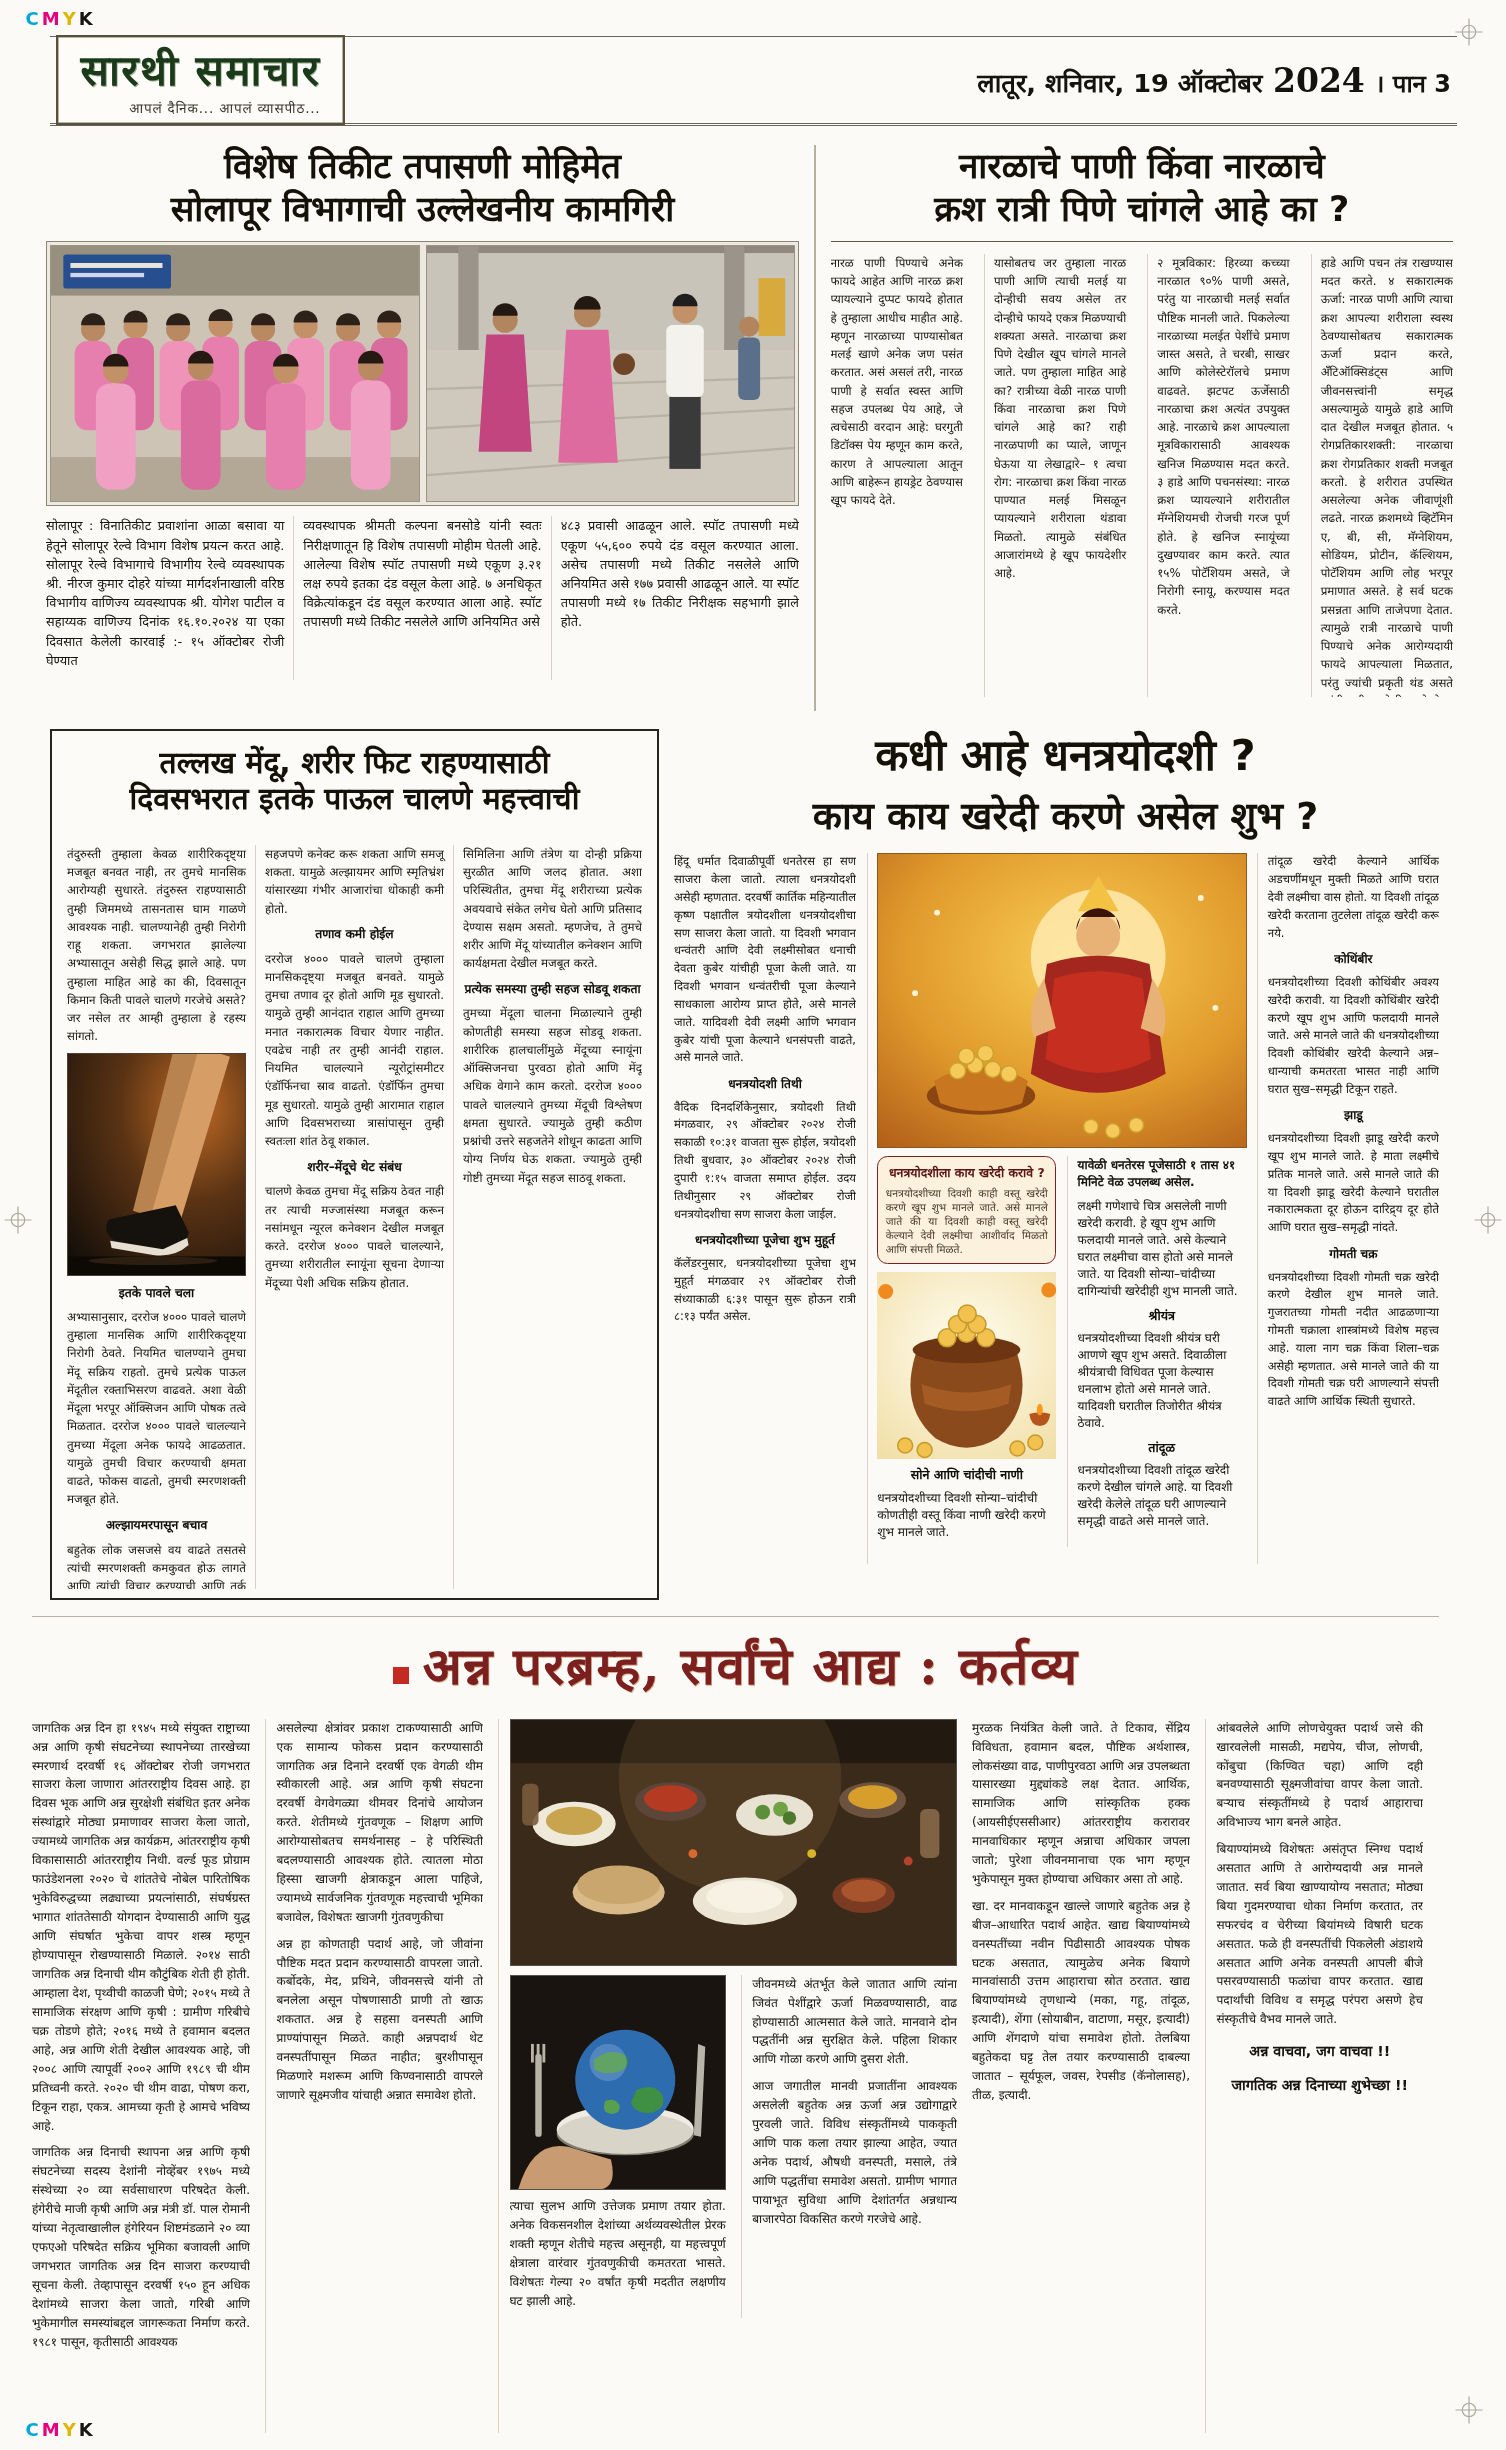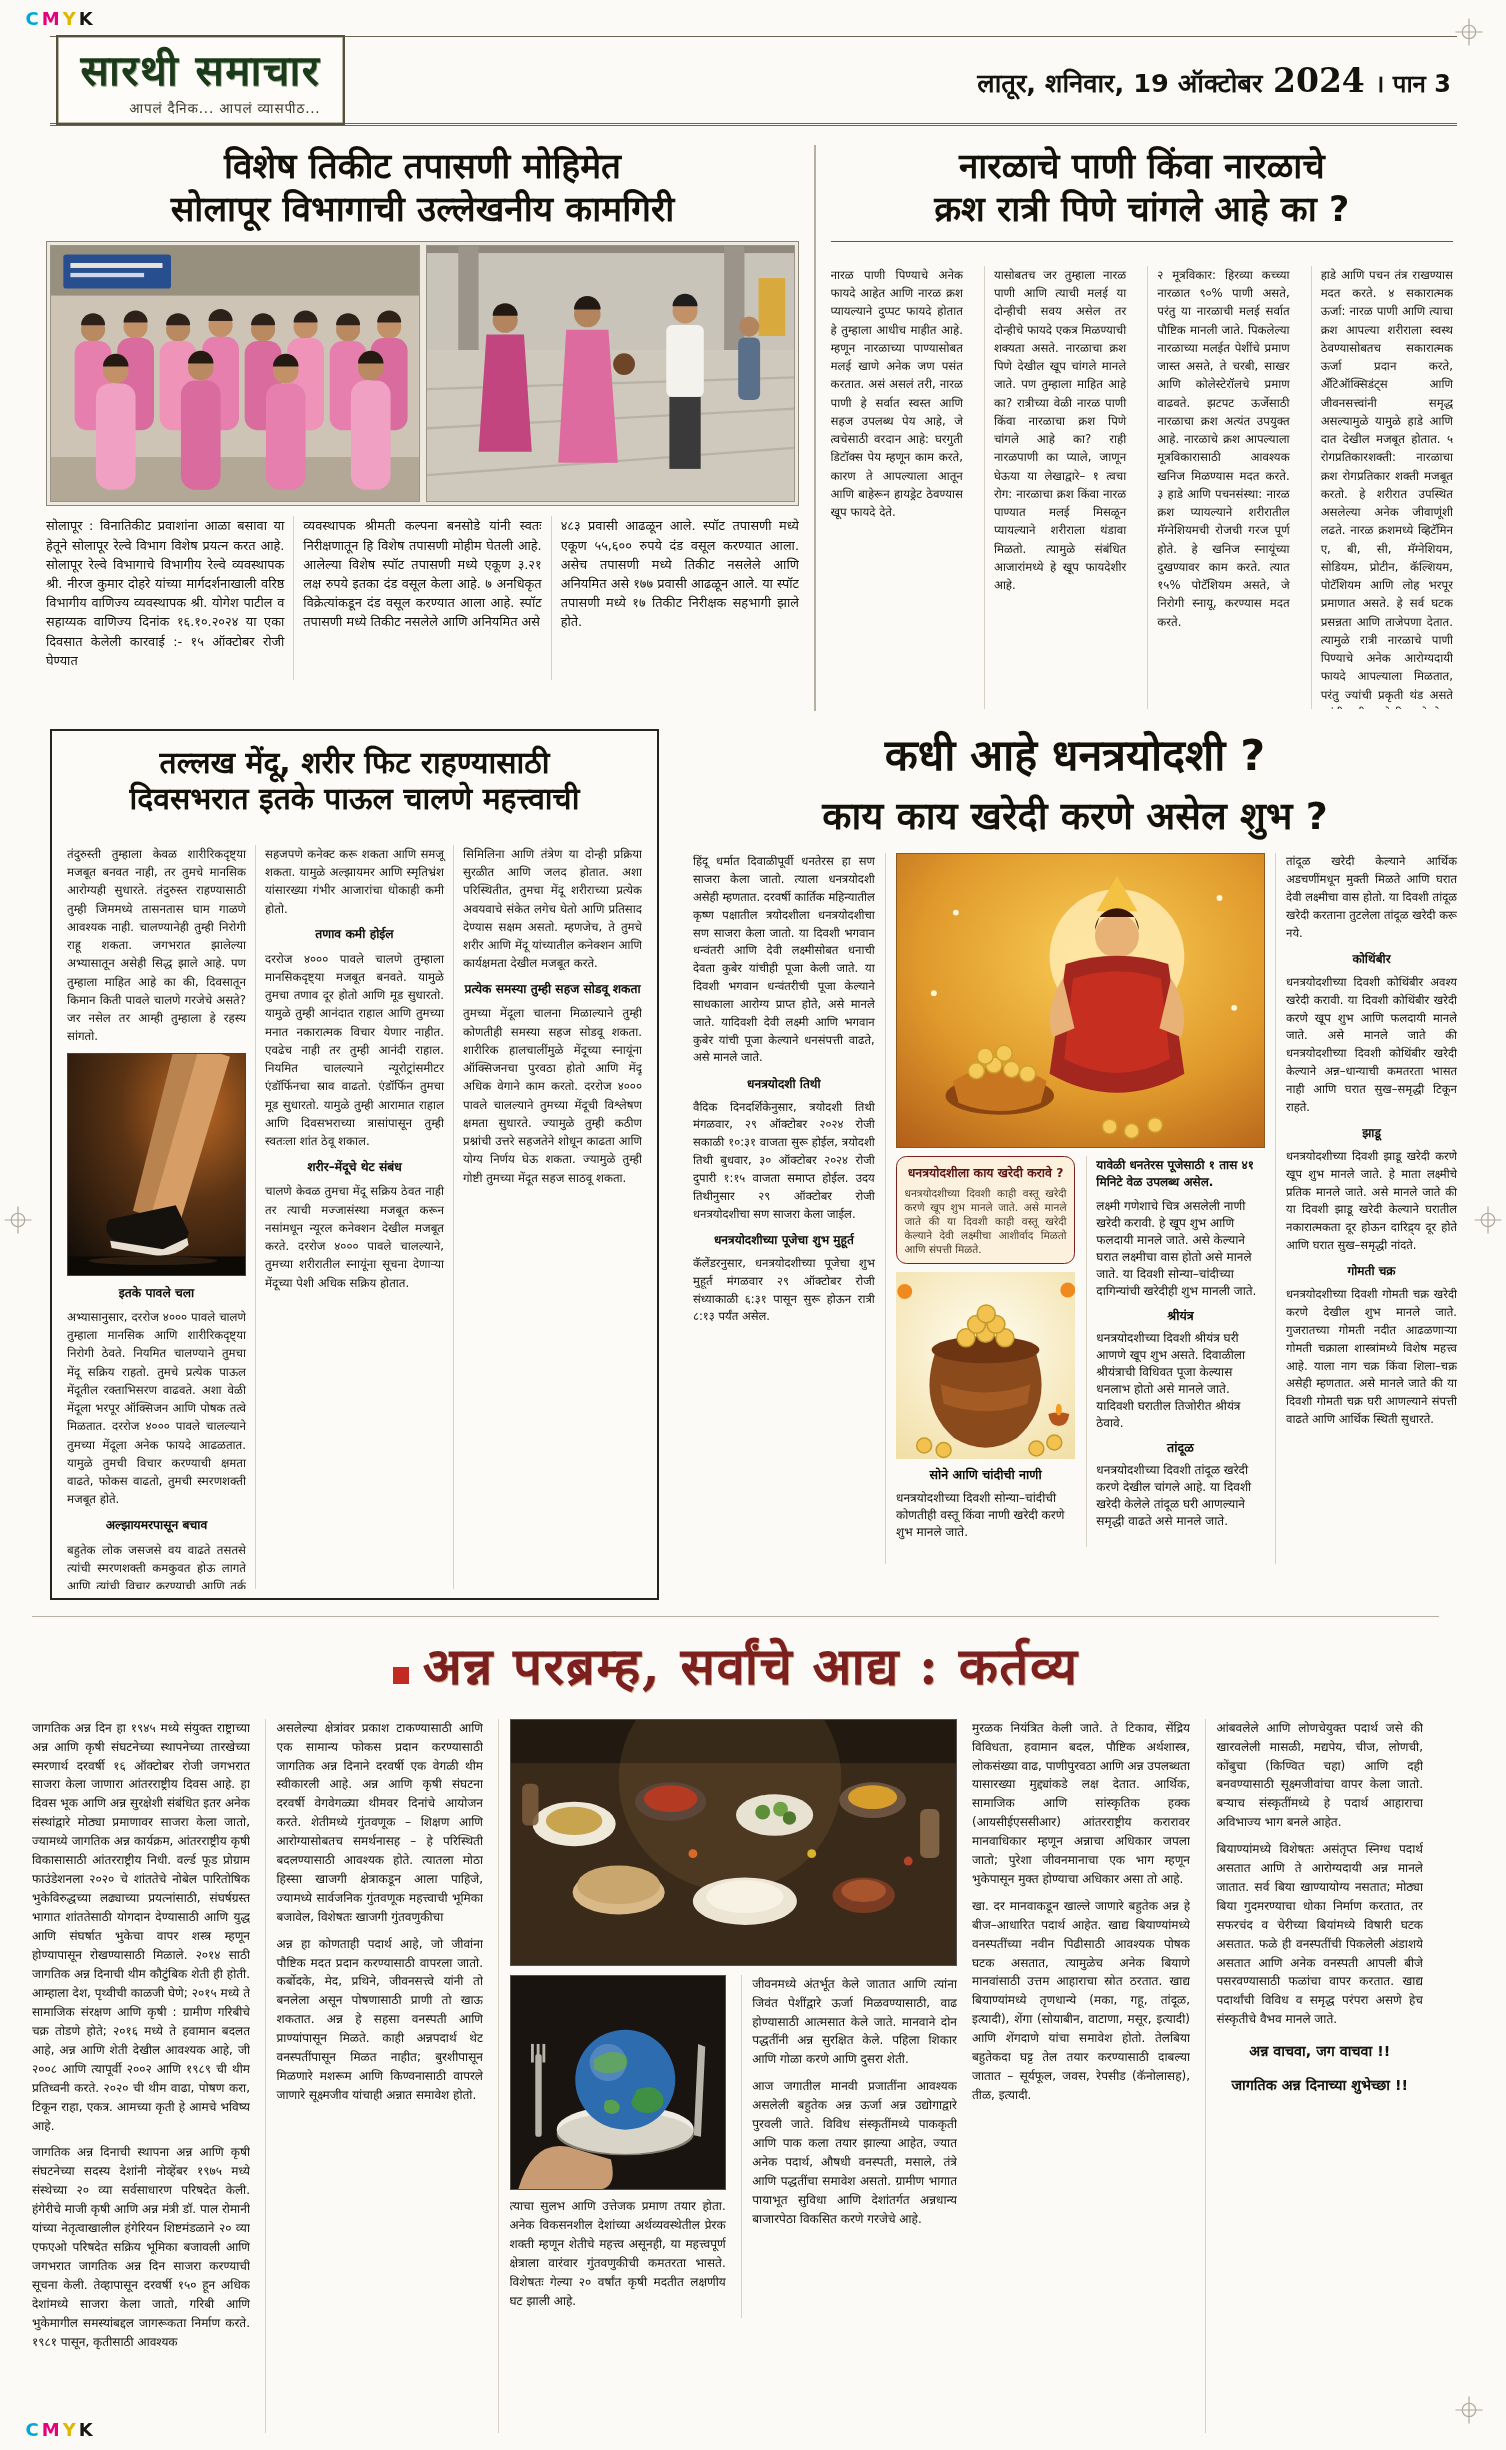--- a/index.html
+++ b/index.html
@@ -54,24 +54,24 @@
   
   .row1 { position:absolute; left:46px; top:145px; width:1407px; height:566px; display:flex; }
   .art-ticket { width:768px; padding-right:15px; overflow:hidden; }
   .vrule { width:1.5px; background:#b7b1a2; }
   .art-coconut { flex:1; padding-left:15px; overflow:hidden; }
   .hl-ticket { font-size:35px; }
   .ticket-photos { display:flex; gap:6px; height:265px; margin:10.5px 0 10.5px; border:0.8px solid #8c8678; padding:3px; background:#eee9df; }
   .ticket-photos figure { flex:1; border:0.8px solid #9a9488; }
   .art-ticket .cols { height:164px; font-size:12.8px; line-height:1.5; }
   .hl-coconut { font-size:35px; border-bottom:1.5px solid #5f594b; padding-bottom:10.5px; }
-  .art-coconut .cols { height:443px; margin-top:24px; font-size:11.7px; line-height:1.56;gap:12px; }
+  .art-coconut .cols { height:443px; margin-top:12px; font-size:11.7px; line-height:1.56;gap:12px; }
 
   
-  .row2 { position:absolute; left:50px; top:729px; width:1407px; height:871px; display:flex; gap:34px; }
+  .row2 { position:absolute; left:50px; top:729px; width:1407px; height:871px; display:flex; gap:15px; }
   .art-walking { width:609px; border:2.3px solid #26241e; padding:13.6px 15px; overflow:hidden; background:#fcfbf7; }
   .hl-walk { font-size:30px; }
   .art-walking .cols { height:744px; margin-top:27px; font-size:11.7px; line-height:1.56; }
   .feet-fig { height:223px; margin:4.5px 0 7.5px; border:0.8px solid #4a4138; }
   .art-dhan { flex:1; overflow:hidden; }
   .hl-dhan1 { font-size:43px; } .hl-dhan2 { font-size:38px; margin-top:12px; }
   .dhan-grid { display:flex; gap:10.5px; margin-top:13.6px; height:711px; }
   .dcol { overflow:hidden; font-size:11.5px; line-height:1.55; text-align:justify; }
   .dcol + .dcol, .dmid { border-left:0.8px solid #d8d2c3; padding-left:9.8px; }
   .dcol-1 { width:182px; }

